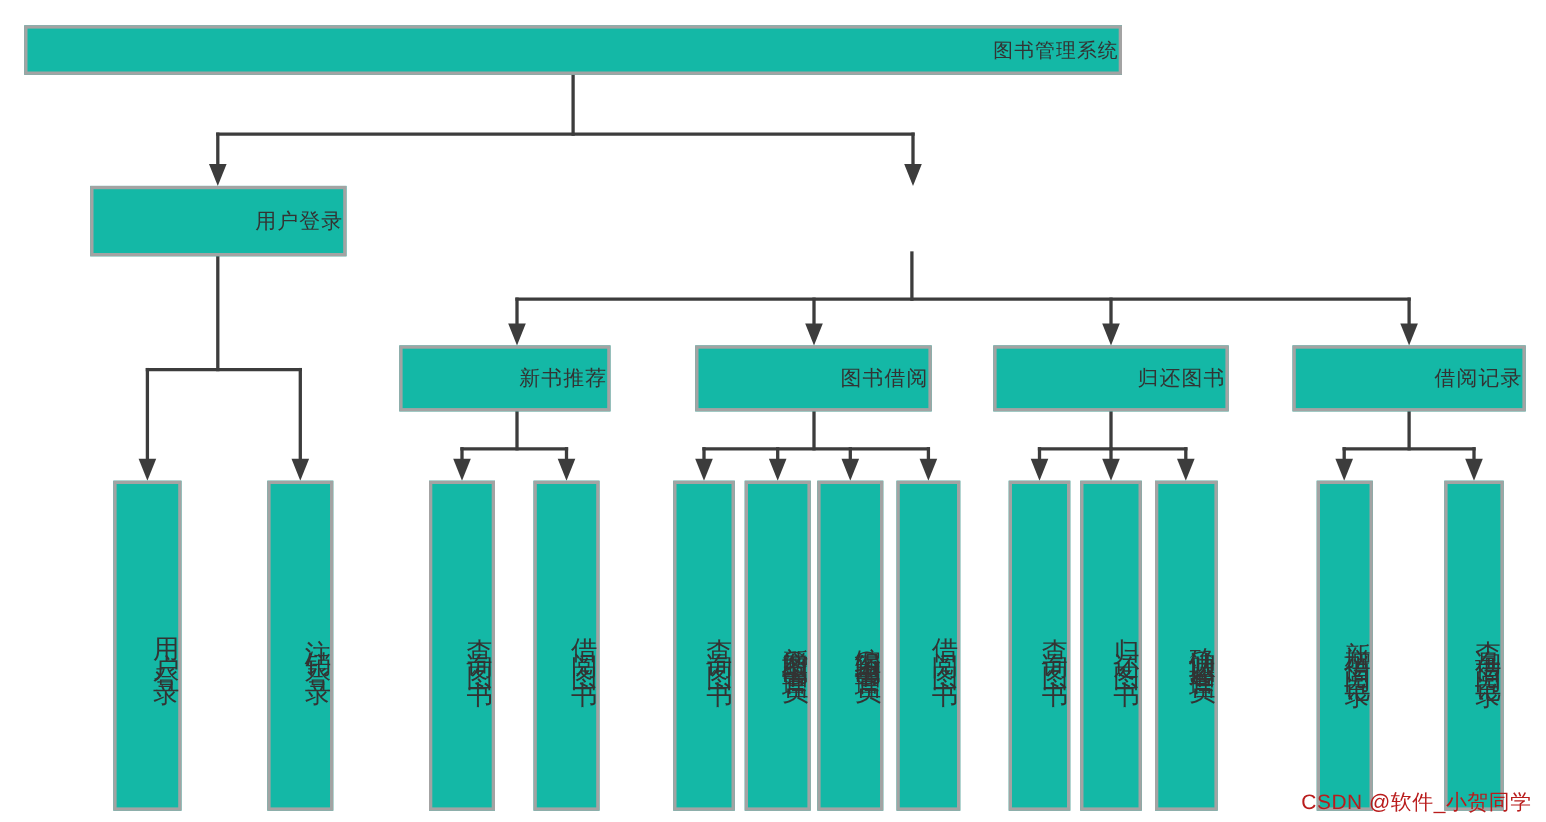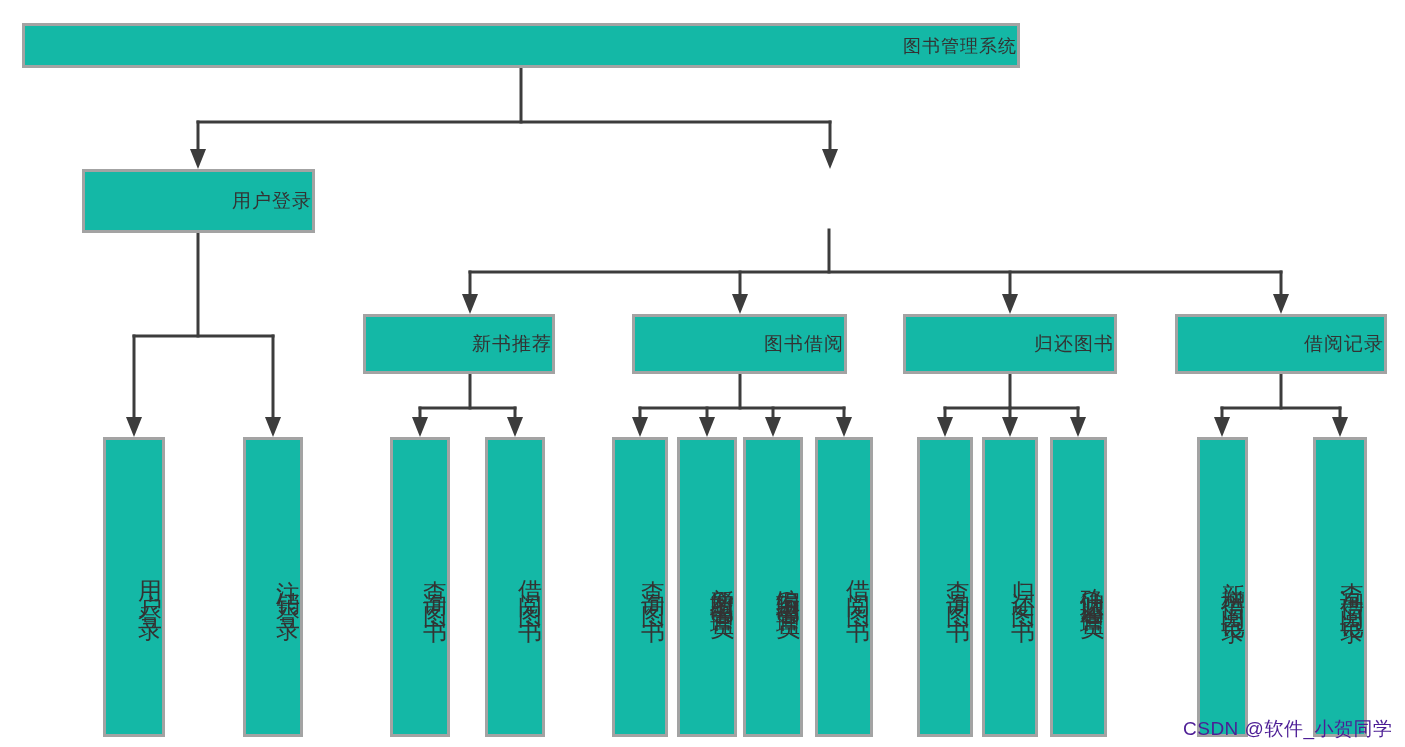--- a/index.html
+++ b/index.html
@@ -30,21 +30,21 @@
   .node.v span.vlabel {
     writing-mode:vertical-rl;
     text-orientation:mixed;
     font-size:24px;
     line-height:1;
   }
   .watermark {
     position:absolute;
     left:1183px; top:716px;
     font-size:19px;
-    color:#4c1d95;
+    color:#b91c1c;
     white-space:nowrap;
     letter-spacing:0.5px;
   }
 </style>
 </head>
 <body>
 
 <div class="stage">
 
   <svg class="wires" width="1405" height="747" viewBox="0 0 1405 747">

